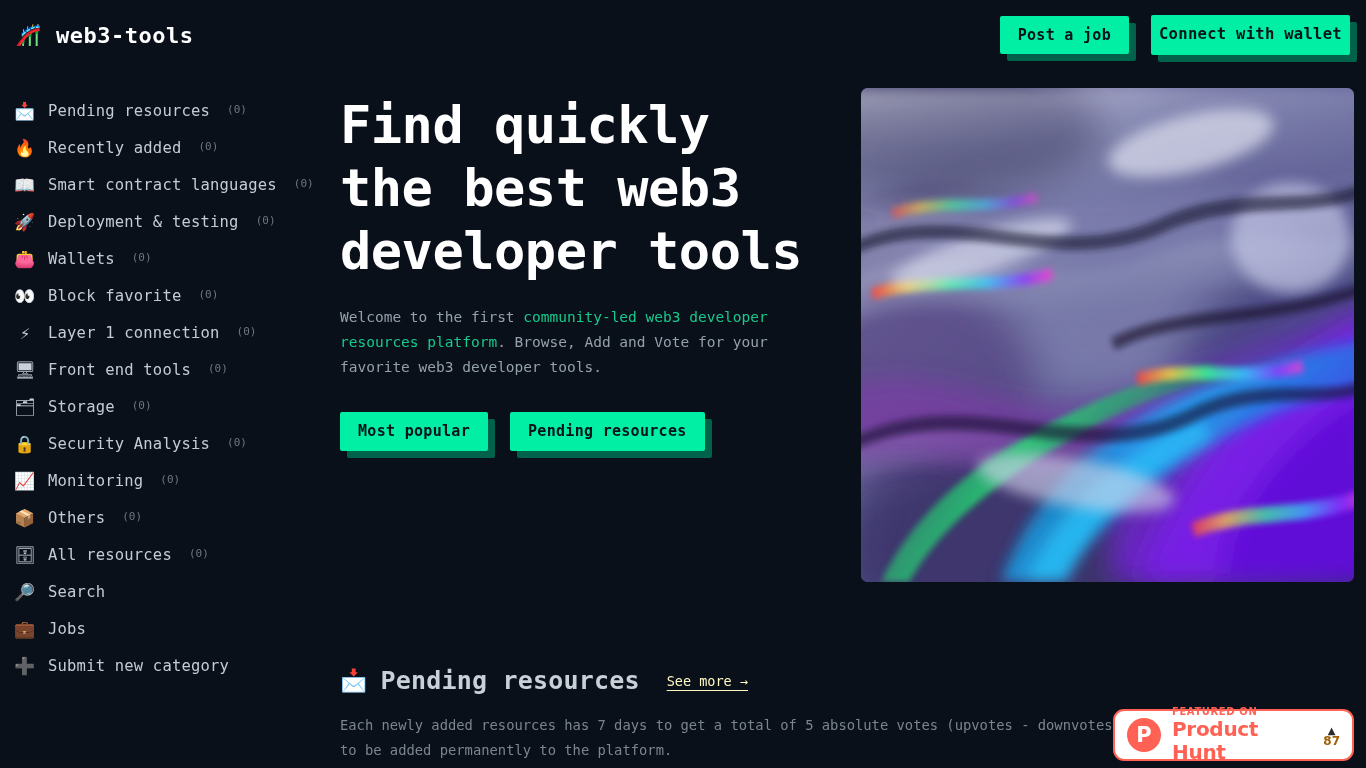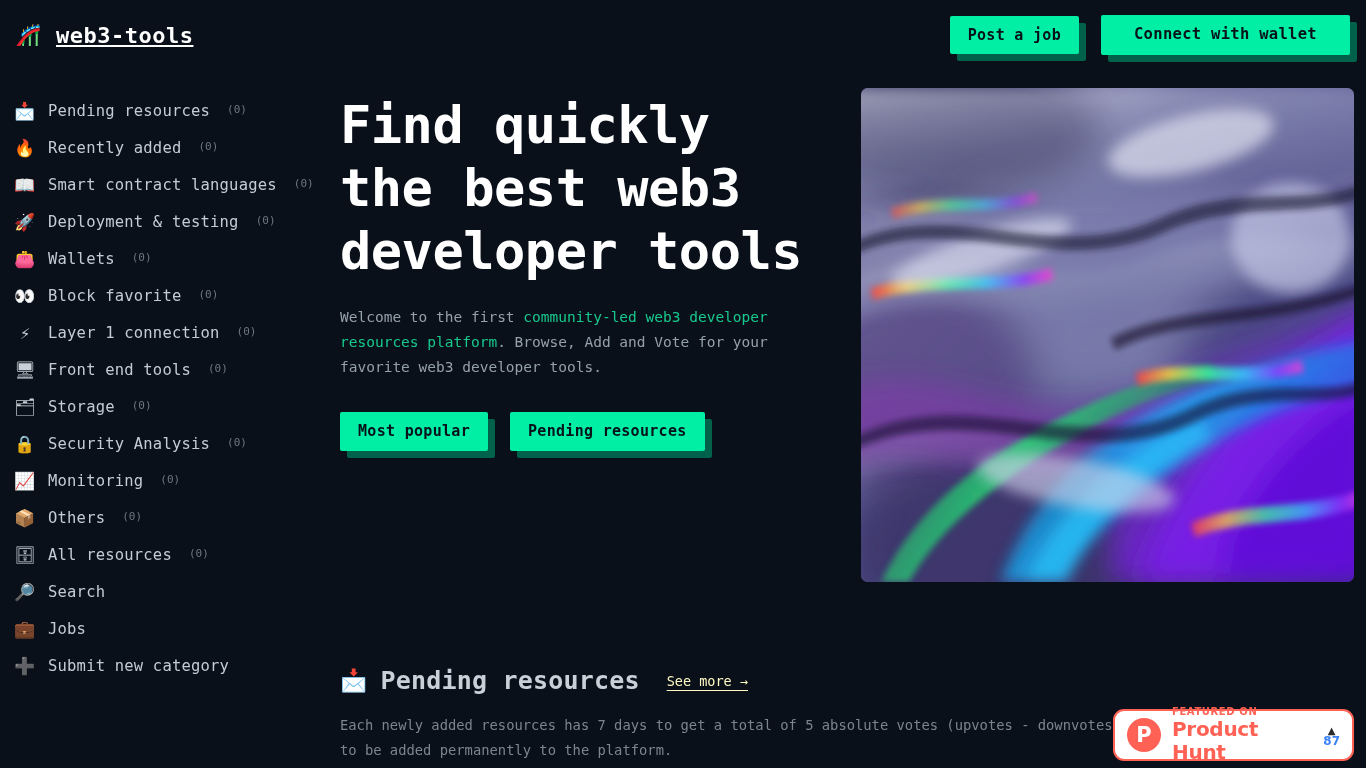--- a/index.html
+++ b/index.html
@@ -45,21 +45,20 @@
     text-align: center;
     overflow: hidden;
   }
 
   .brand-title {
     font-size: 22px;
     font-weight: bold;
     color: #ffffff;
     letter-spacing: 0.5px;
     white-space: nowrap;
-    text-decoration: underline;
   }
 
   .header-actions {
     margin-left: auto;
     display: flex;
     align-items: center;
     gap: 22px;
     padding-right: 2px;
   }
 
@@ -74,21 +73,21 @@
     font-size: 15px;
     font-weight: bold;
     letter-spacing: 0.3px;
     padding: 10px 18px;
     cursor: pointer;
     box-shadow: 7px 7px 0 0 #00624a;
     white-space: nowrap;
     line-height: 1.25;
   }
 
-  .btn-green.lg { font-size: 15.5px; padding: 10px 33px; }
+  .btn-green.lg { font-size: 15.5px; padding: 10px 8px; }
 
   
   .sidebar {
     position: absolute;
     top: 92px;
     left: 0;
     width: 340px;
     padding-left: 14px;
   }
 
@@ -272,21 +271,21 @@
     flex-direction: column;
     align-items: center;
     line-height: 1;
     color: #2b2b2b;
     position: relative;
     top: -2px;
   }
 
   .ph-caret { font-size: 10px; color: #2b2b2b; line-height: 9px; }
 
-  .ph-count { font-size: 12px; font-weight: bold; color: #3b82f6; }
+  .ph-count { font-size: 12px; font-weight: bold; color: #a16207; }
 </style>
 </head>
 <body>
 
 <div class="header">
   <div class="brand">
     <span class="brand-logo">🎢</span>
     <span class="brand-title">web3-tools</span>
   </div>
   <div class="header-actions">

